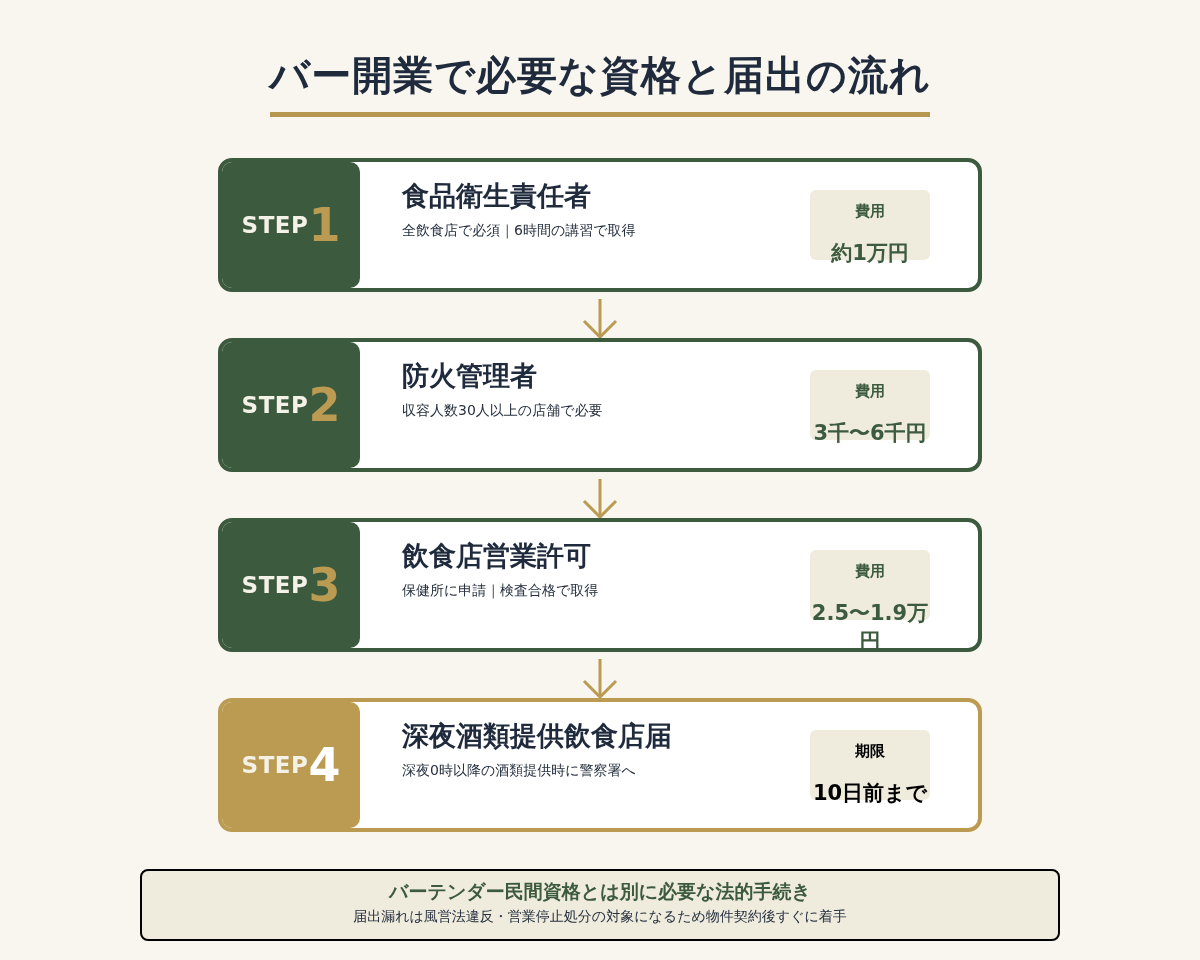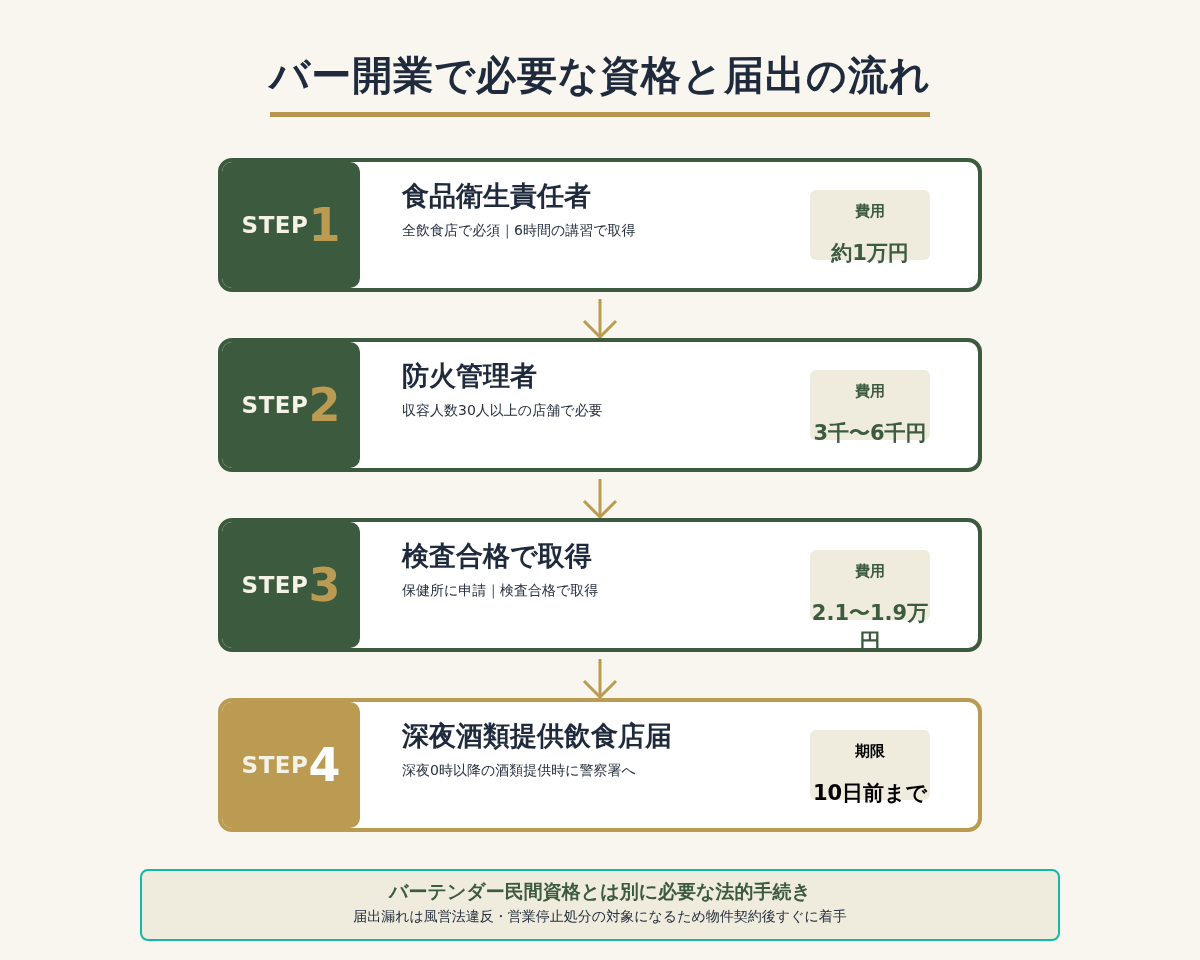--- a/index.html
+++ b/index.html
@@ -39,21 +39,21 @@
   .badge {
     position:absolute; left:588px; top:28px; width:120px; height:70px;
     background:#efebdd; border-radius:6px; text-align:center;
   }
   .badge-label { margin-top:12px; font-size:15px; font-weight:bold; color:#3c5a3e; }
   .badge-value { font-size:21px; font-weight:bold; color:#3c5a3e; margin-top:18px; }
   .card.gold .badge-label, .card.gold .badge-value { color:#000000; }
   .arrow { position:absolute; left:578px; width:44px; height:42px; }
   .note {
     position:absolute; left:140px; top:869px; width:920px; height:72px; box-sizing:border-box;
-    border:2px solid #14b8a6; border-radius:8px; background:#efebdd; text-align:center;
+    border:2px solid #000000; border-radius:8px; background:#efebdd; text-align:center;
   }
   .note-title { margin-top:8px; font-size:19px; font-weight:bold; color:#3c5a3e; }
   .note-text { margin-top:3px; font-size:14px; color:#26303f; }
 </style>
 </head>
 <body>
 
 <div class="title">バー開業で必要な資格と届出の流れ</div>
 <div class="title-rule"></div>
 
@@ -91,25 +91,25 @@
 <svg class="arrow" style="top:477px;" viewBox="0 0 44 42">
   <line x1="22" y1="2" x2="22" y2="38" stroke="#bb9a52" stroke-width="3"></line>
   <polyline points="6,24 22,40 38,24" fill="none" stroke="#bb9a52" stroke-width="3"></polyline>
 </svg>
 
 <div class="card" style="top:518px;">
   <div class="step">
     <div class="step-label">STEP</div>
     <div class="step-num">3</div>
   </div>
-  <div class="heading">検査合格で取得</div>
+  <div class="heading">飲食店営業許可</div>
   <div class="desc">保健所に申請｜検査合格で取得</div>
   <div class="badge">
     <div class="badge-label">費用</div>
-    <div class="badge-value">2.1〜1.9万円</div>
+    <div class="badge-value">2.5〜1.9万円</div>
   </div>
 </div>
 
 <svg class="arrow" style="top:657px;" viewBox="0 0 44 42">
   <line x1="22" y1="2" x2="22" y2="38" stroke="#bb9a52" stroke-width="3"></line>
   <polyline points="6,24 22,40 38,24" fill="none" stroke="#bb9a52" stroke-width="3"></polyline>
 </svg>
 
 <div class="card gold" style="top:698px;">
   <div class="step">

